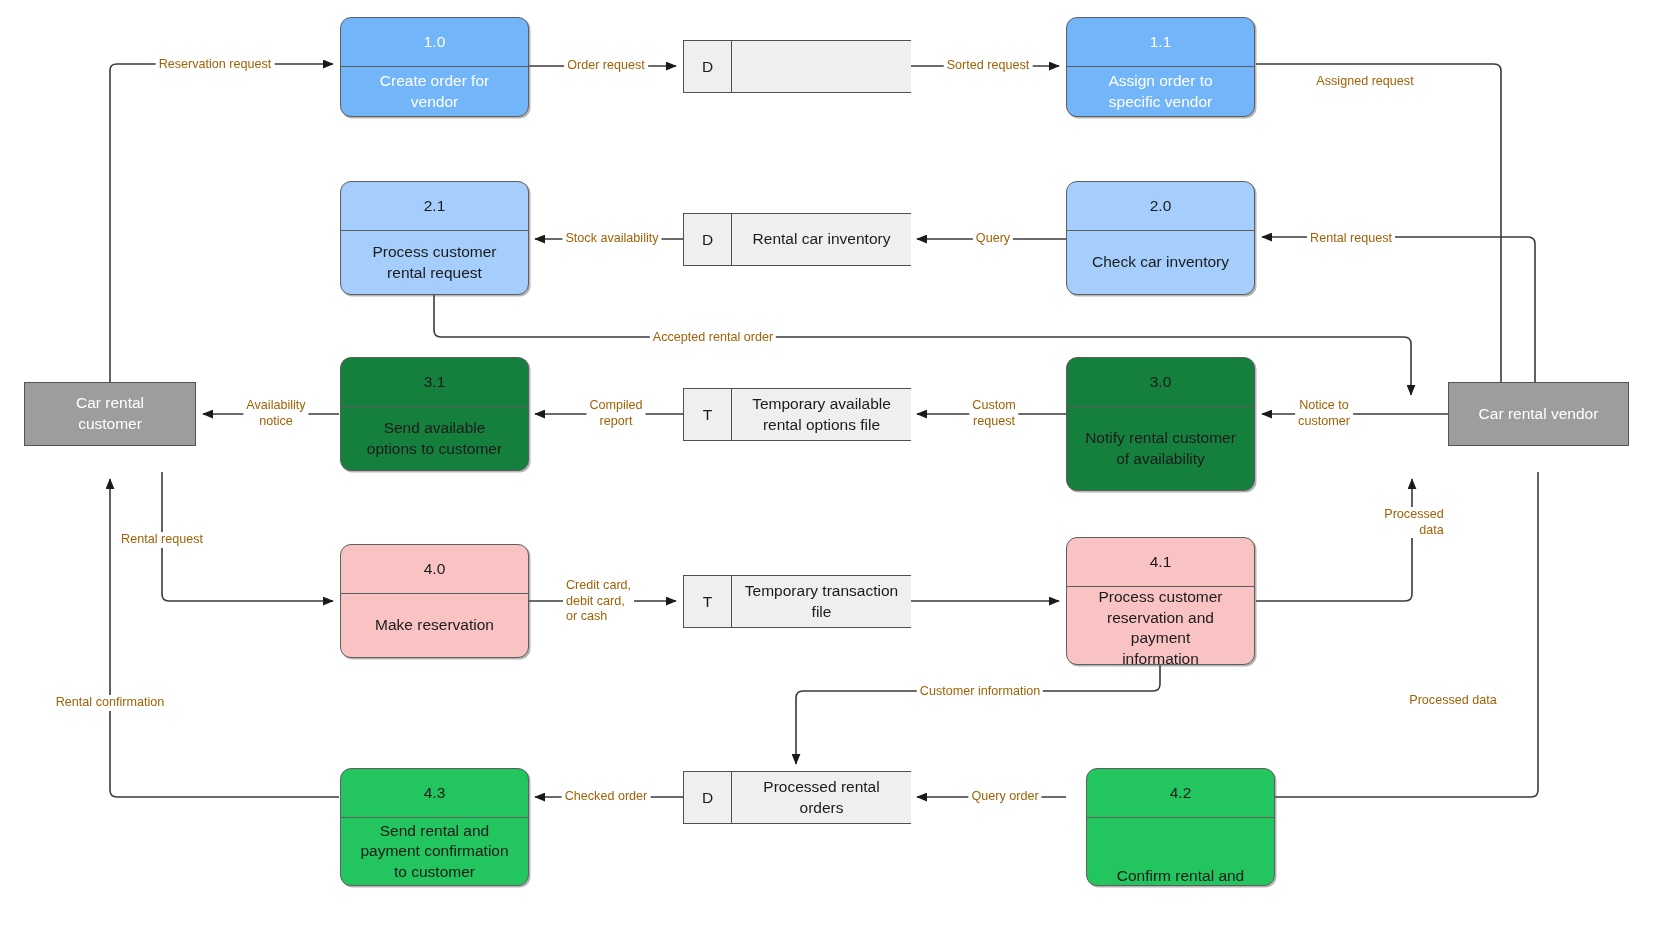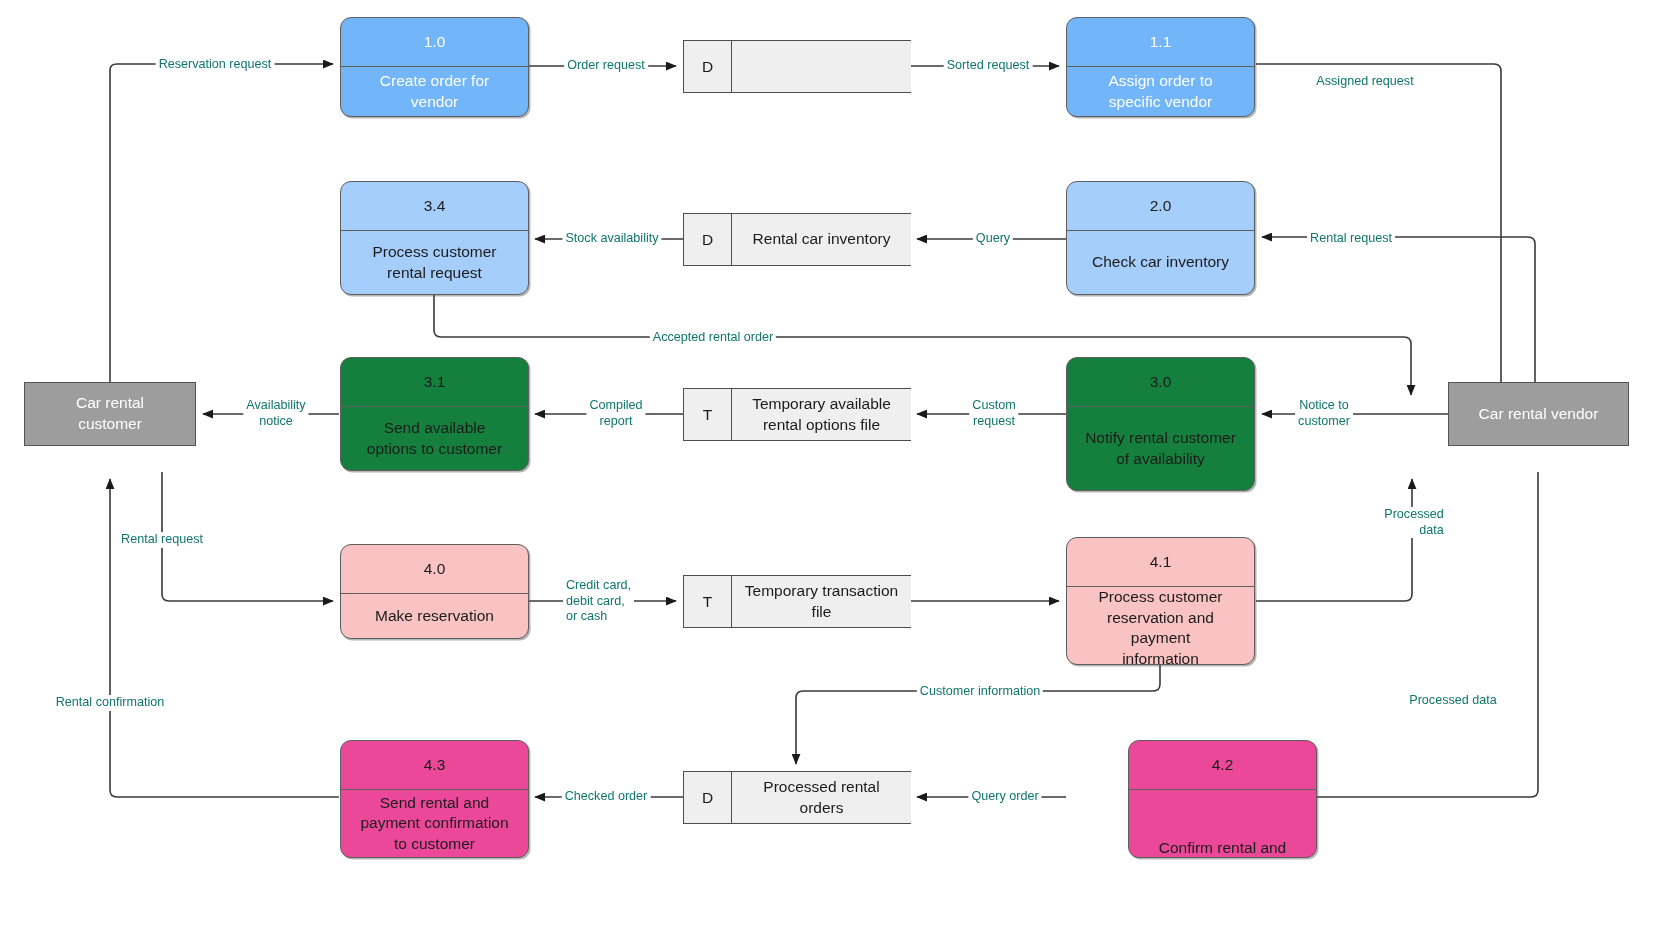--- a/index.html
+++ b/index.html
@@ -61,21 +61,21 @@
     white-space: pre-line;
   }
   .p-blue-dark  { background: #72b6f9; }
   .p-blue-dark .pid, .p-blue-dark .pname { color: #ffffff; }
   .p-blue-mid   { background: #a6cefc; }
   .p-blue-mid .pid, .p-blue-mid .pname { color: #1b1b1b; }
   .p-blue-light { background: #15803d; }
   .p-blue-light .pid, .p-blue-light .pname { color: #1b1b1b; }
   .p-pink-light { background: #fac3c3; }
   .p-pink-light .pid, .p-pink-light .pname { color: #1b1b1b; }
-  .p-pink-dark  { background: #ec4899; }
+  .p-pink-dark  { background: #22c55e; margin-top: 28px; }
   .p-pink-dark .pid, .p-pink-dark .pname { color: #1b1b1b; }
 
   
   .store {
     position: absolute;
     box-sizing: border-box;
     display: flex;
     background: #efefef;
     border-top: 1.2px solid #4f4f4f;
     border-bottom: 1.2px solid #4f4f4f;
@@ -118,21 +118,21 @@
     font-size: 15.5px;
     line-height: 1.33;
     white-space: pre-line;
   }
 
   
   .flabel {
     position: absolute;
     font-size: 12.6px;
     line-height: 1.25;
-    color: #0f766e;
+    color: #a16207;
     white-space: pre-line;
     background: #ffffff;
     padding: 0 3px;
   }
   .flabel.ctr { text-align: center; transform: translateX(-50%); }
   .flabel.lft { text-align: left; }
 </style>
 </head>
 <body>
 
@@ -203,21 +203,21 @@
 vendor</div>
   </div>
 
   <div class="process p-blue-dark" style="left:1066px; top:17px; width:189px; height:100px;">
     <div class="pid">1.1</div>
     <div class="pname">Assign order to
 specific vendor</div>
   </div>
 
   <div class="process p-blue-mid" style="left:340px; top:181px; width:189px; height:114px;">
-    <div class="pid">3.4</div>
+    <div class="pid">2.1</div>
     <div class="pname">Process customer
 rental request</div>
   </div>
 
   <div class="process p-blue-mid" style="left:1066px; top:181px; width:189px; height:114px;">
     <div class="pid">2.0</div>
     <div class="pname">Check car inventory</div>
   </div>
 
   <div class="process p-blue-light" style="left:340px; top:357px; width:189px; height:114px;">
@@ -225,41 +225,41 @@
     <div class="pname">Send available
 options to customer</div>
   </div>
 
   <div class="process p-blue-light" style="left:1066px; top:357px; width:189px; height:134px;">
     <div class="pid">3.0</div>
     <div class="pname">Notify rental customer
 of availability</div>
   </div>
 
-  <div class="process p-pink-light" style="left:340px; top:544px; width:189px; height:95px;">
+  <div class="process p-pink-light" style="left:340px; top:544px; width:189px; height:114px;">
     <div class="pid">4.0</div>
     <div class="pname">Make reservation</div>
   </div>
 
   <div class="process p-pink-light" style="left:1066px; top:537px; width:189px; height:128px;">
     <div class="pid">4.1</div>
     <div class="pname">Process customer
 reservation and
 payment
 information</div>
   </div>
 
   <div class="process p-pink-dark" style="left:340px; top:740px; width:189px; height:118px;">
     <div class="pid">4.3</div>
     <div class="pname">Send rental and
 payment confirmation
 to customer</div>
   </div>
 
-  <div class="process p-pink-dark" style="left:1128px; top:740px; width:189px; height:118px;gap:48px;">
+  <div class="process p-pink-dark" style="left:1086px; top:740px; width:189px; height:118px;gap:48px;">
     <div class="pid">4.2</div>
     <div class="pname">Confirm rental and
 payment</div>
   </div>
 
   <div class="store" style="left:683px; top:40px; width:228px; height:53px;">
     <div class="skey">D</div>
   </div>
 
   <div class="store" style="left:683px; top:213px; width:228px; height:53px;">

